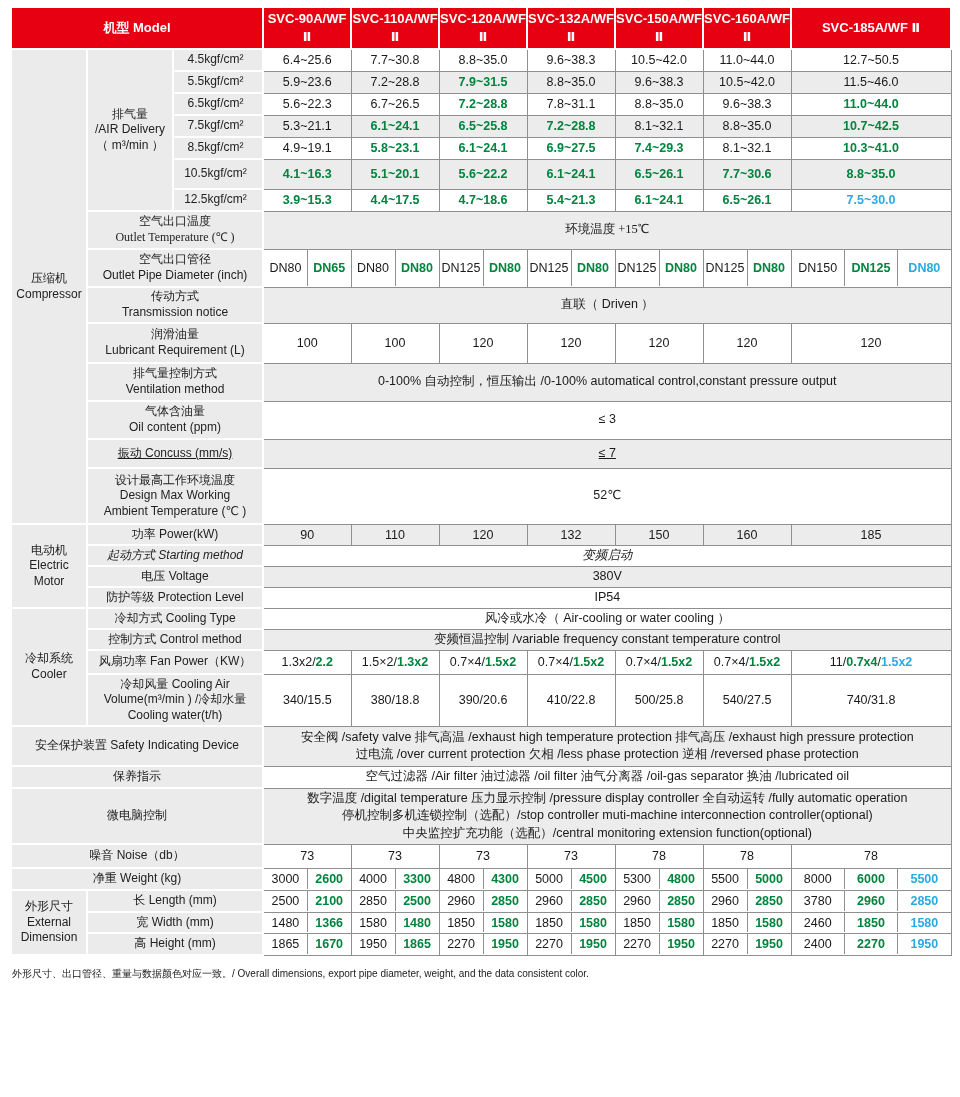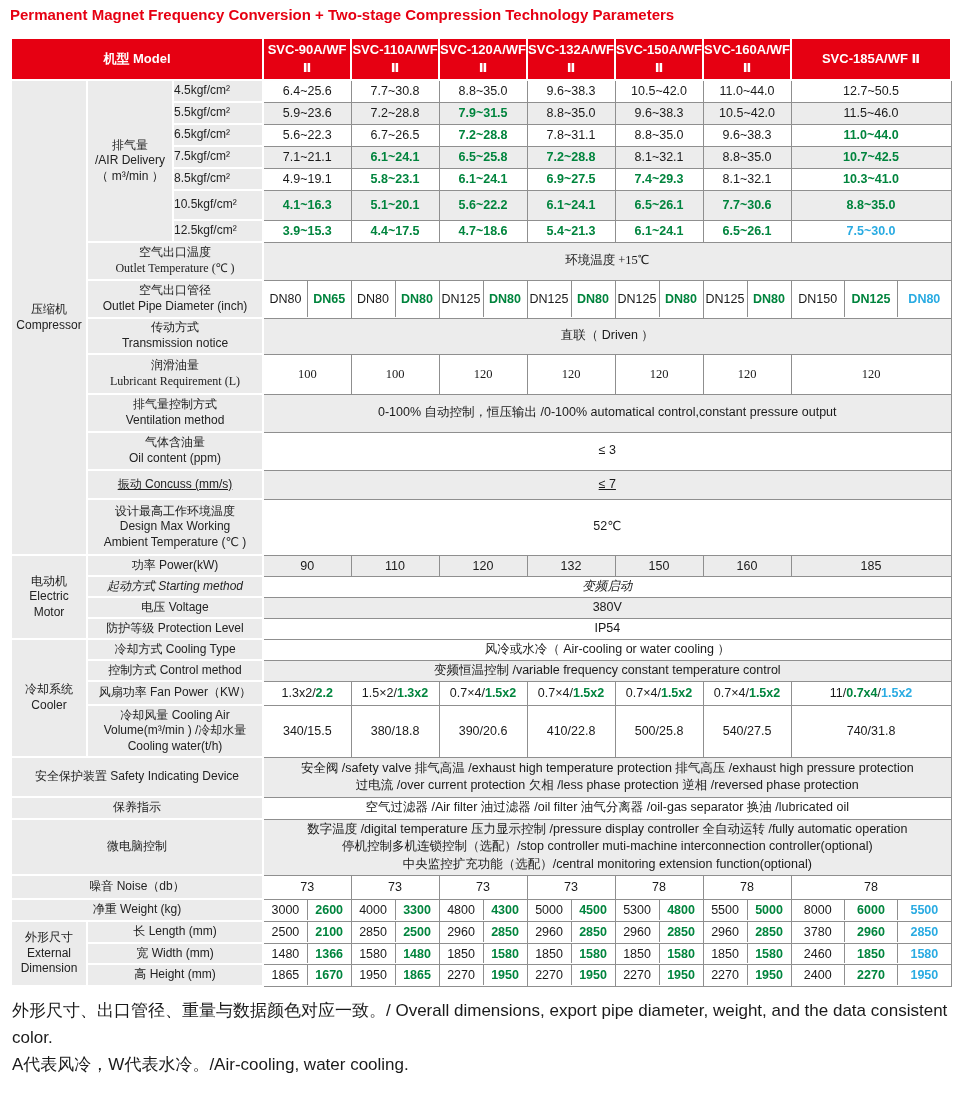--- a/index.html
+++ b/index.html
@@ -13,45 +13,44 @@
 
   
   table{border-collapse:collapse;table-layout:fixed;width:940px;}
   td,th{padding:0;vertical-align:middle;text-align:center;overflow:hidden;}
 
   th.model-label,th.model{background:#e60012;color:#fff;border:2px solid #fff;
     font-size:13px;font-weight:bold;line-height:1.35;height:40px;}
 
   td.glabel,td.rlabel,td.sub{background:#ebebeb;border:2px solid #fff;
     font-size:12px;line-height:1.3;color:#222;}
-  td.sub{text-align:left;padding-right:5px;}
+  td.sub{text-align:center;padding-right:5px;}
   td.rlabel .ln,td.glabel .ln{display:block;}
 
   td.data{border:1px solid #8f8f8f;font-size:12.5px;background:#fff;}
   td.data.shade{background:#ececec;}
   td.data .ln{display:block;line-height:1.4;}
 
   .v-k{color:#1a1a1a;}
   .v-g{color:#00843d;font-weight:bold;}
   .v-b{color:#29abe2;font-weight:bold;}
 
   .split{display:flex;align-items:stretch;}
   .split .part{flex:1;display:flex;align-items:center;justify-content:center;
     border-left:1px solid #8f8f8f;}
   .split .part:first-child{border-left:none;}
 
   
   .notes{margin:10px 0 0 2px;}
-  .note{font-size:17px;line-height:1.6;color:#1a1a1a;}
+  .note{font-size:10px;line-height:1.6;color:#1a1a1a;}
 </style>
 </head>
 <body>
 
 <div class="page">
-  <div class="subtitle">Permanent Magnet Frequency Conversion + Two-stage Compression Technology Parameters</div>
 
   <table id="spec-table">
       <colgroup>
         <col style="width: 76px;">
         <col style="width: 86px;">
         <col style="width: 90px;">
         <col style="width: 88px;">
         <col style="width: 88px;">
         <col style="width: 88px;">
         <col style="width: 88px;">
@@ -106,21 +105,21 @@
           <td class="data v-k">5.6~22.3</td>
           <td class="data v-k">6.7~26.5</td>
           <td class="data v-g">7.2~28.8</td>
           <td class="data v-k">7.8~31.1</td>
           <td class="data v-k">8.8~35.0</td>
           <td class="data v-k">9.6~38.3</td>
           <td class="data v-g">11.0~44.0</td>
         </tr>
         <tr style="height: 22px;">
           <td class="sub">7.5kgf/cm²</td>
-          <td class="data v-k shade">7.1~21.1</td>
+          <td class="data v-k shade">5.3~21.1</td>
           <td class="data v-g shade">6.1~24.1</td>
           <td class="data v-g shade">6.5~25.8</td>
           <td class="data v-g shade">7.2~28.8</td>
           <td class="data v-k shade">8.1~32.1</td>
           <td class="data v-k shade">8.8~35.0</td>
           <td class="data v-g shade">10.7~42.5</td>
         </tr>
         <tr style="height: 22px;">
           <td class="sub">8.5kgf/cm²</td>
           <td class="data v-k">4.9~19.1</td>
@@ -211,21 +210,21 @@
         </tr>
         <tr style="height: 36px;">
           <td class="rlabel" colspan="2">
             <span class="ln">传动方式</span>
             <span class="ln">Transmission notice</span>
           </td>
           <td class="data shade" colspan="7">
             <span class="ln">直联（ Driven ）</span>
           </td>
         </tr>
-        <tr style="height: 40px; font-family: Liberation Serif, serif;">
+        <tr style="height: 40px;">
           <td class="rlabel" colspan="2">
             <span class="ln">润滑油量</span>
             <span class="ln">Lubricant Requirement (L)</span>
           </td>
           <td class="data v-k">100</td>
           <td class="data v-k">100</td>
           <td class="data v-k">120</td>
           <td class="data v-k">120</td>
           <td class="data v-k">120</td>
           <td class="data v-k">120</td>
@@ -588,15 +587,14 @@
               <span class="part v-g">2270</span>
               <span class="part v-b">1950</span>
             </div>
           </td>
         </tr>
       </tbody>
     </table>
 
   <div class="notes">
     <div class="note">外形尺寸、出口管径、重量与数据颜色对应一致。/ Overall dimensions, export pipe diameter, weight, and the data consistent color.</div>
-    <div class="note">A代表风冷，W代表水冷。/Air-cooling, water cooling.</div>
   </div>
 </div>
 
 </body></html>

